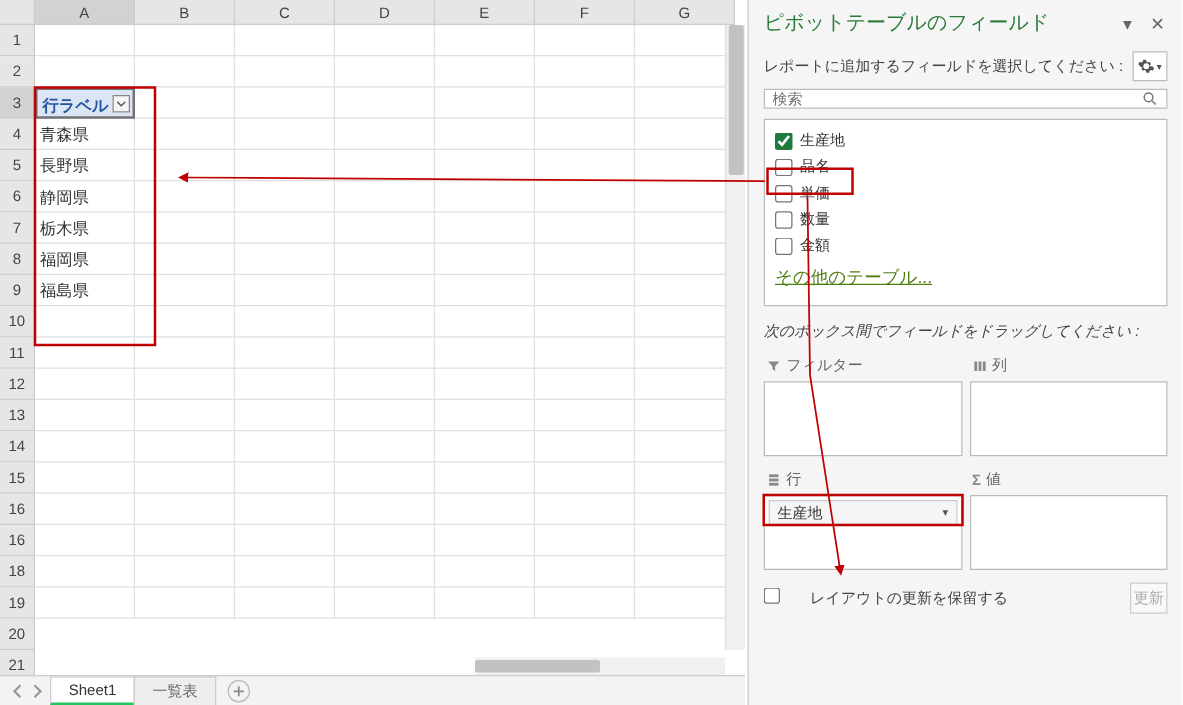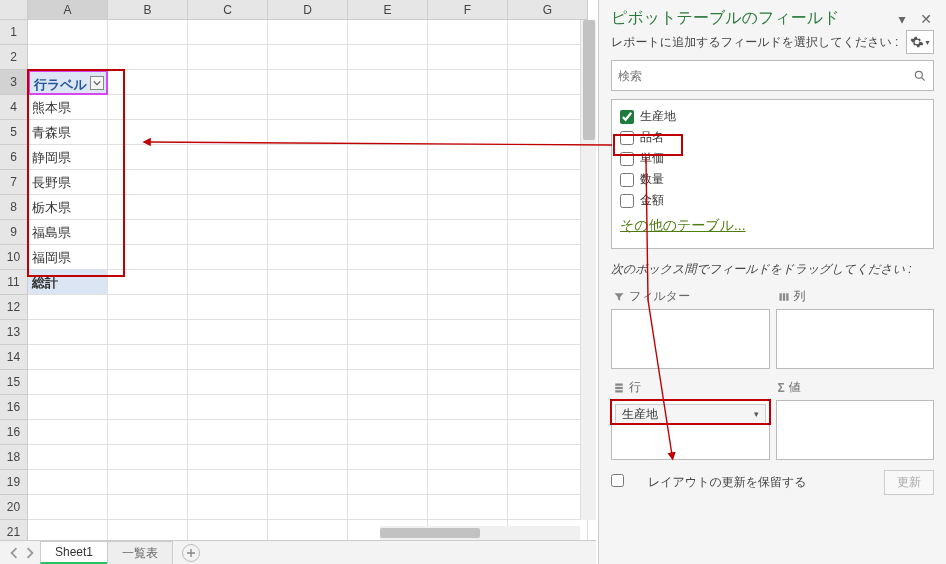--- a/index.html
+++ b/index.html
@@ -63,21 +63,21 @@
   font-size: 13px;
 }
 .grid-left { width: 28px; }
 .grid-right { flex: 1; position: relative; }
 .row { display: flex; }
 .rows-wrap { display: flex; flex-direction: column; }
 .cell.header-label {
   background: #dbe5f4;
   color: #2455a0;
   font-weight: bold;
-  border: 2px solid #d946ef;
+  border: 2px solid #737373;
   position: relative;
   padding-right: 2px;
 }
 .filter-btn {
   position: absolute; right: 2px; top: 4px;
   width: 14px; height: 14px;
   border: 1px solid #888;
   background: #f5f5f5;
   display: flex; align-items: center; justify-content: center;
 }
@@ -133,37 +133,37 @@
 
 .task-pane {
   position: absolute;
   left: 598px; top: 0;
   width: 348px; height: 564px;
   background: #f5f5f5;
   border-left: 1px solid #ccc;
   padding: 8px 12px;
   display: flex; flex-direction: column;
 }
-.pane-title-row { display: flex; align-items: center; justify-content: space-between; margin-bottom: 1px; }
+.pane-title-row { display: flex; align-items: center; justify-content: space-between; margin-bottom: 12px; }
 .pane-title { font-size: 16px; color: #2a7a3a; }
 .pane-controls { display: flex; gap: 8px; align-items: center; }
 .pane-dd, .pane-close { color: #666; font-size: 14px; width: 16px; text-align: center; cursor: pointer; }
 .subrow { display: flex; align-items: center; justify-content: space-between; margin-bottom: 6px; }
 .sublabel { font-size: 12px; color: #444; }
 .gear-btn {
   width: 28px; height: 24px;
   border: 1px solid #bbb;
   background: #fff;
   display: flex; align-items: center; justify-content: center;
 }
 .search-box {
   display: flex; align-items: center;
   border: 1px solid #bbb;
   background: #fff;
-  height: 31px; padding: 0 6px;
+  height: 16px; padding: 0 6px;
   margin-bottom: 8px;
 }
 .search-box input {
   flex: 1; border: none; outline: none; font-size: 12px; background: transparent;
 }
 .field-list {
   border: 1px solid #bbb;
   background: #fff;
   padding: 6px;
   height: 150px;
@@ -209,21 +209,21 @@
 }
 .bottom-row {
   display: flex; align-items: center; justify-content: space-between;
   margin-top: 10px;
 }
 .defer-chk { display: flex; align-items: flex-start; gap: 24px; font-size: 12px; color: #444; }
 .update-btn {
   border: 1px solid #ccc;
   background: #f8f8f8;
   color: #aaa;
-  padding: 3px 12px;
+  padding: 3px 2px;
   font-size: 12px;
 }
 
 
 .arrow-svg {
   position: absolute;
   left: 0; top: 0;
   width: 946px; height: 564px;
   pointer-events: none;
   z-index: 60;
@@ -297,84 +297,66 @@
                 </svg>
               </div></div>
             <div class="cell"></div>
             <div class="cell"></div>
             <div class="cell"></div>
             <div class="cell"></div>
             <div class="cell"></div>
             <div class="cell"></div>
           </div>
           <div class="row">
-            <div class="cell">熊本県</div>
-            <div class="cell"></div>
-            <div class="cell"></div>
-            <div class="cell"></div>
-            <div class="cell"></div>
-            <div class="cell"></div>
-            <div class="cell"></div>
-          </div>
-          <div class="row">
             <div class="cell">青森県</div>
             <div class="cell"></div>
             <div class="cell"></div>
             <div class="cell"></div>
             <div class="cell"></div>
             <div class="cell"></div>
             <div class="cell"></div>
           </div>
           <div class="row">
+            <div class="cell">長野県</div>
+            <div class="cell"></div>
+            <div class="cell"></div>
+            <div class="cell"></div>
+            <div class="cell"></div>
+            <div class="cell"></div>
+            <div class="cell"></div>
+          </div>
+          <div class="row">
             <div class="cell">静岡県</div>
             <div class="cell"></div>
             <div class="cell"></div>
             <div class="cell"></div>
             <div class="cell"></div>
             <div class="cell"></div>
             <div class="cell"></div>
           </div>
           <div class="row">
-            <div class="cell">長野県</div>
-            <div class="cell"></div>
-            <div class="cell"></div>
-            <div class="cell"></div>
-            <div class="cell"></div>
-            <div class="cell"></div>
-            <div class="cell"></div>
-          </div>
-          <div class="row">
             <div class="cell">栃木県</div>
             <div class="cell"></div>
             <div class="cell"></div>
             <div class="cell"></div>
             <div class="cell"></div>
             <div class="cell"></div>
             <div class="cell"></div>
           </div>
           <div class="row">
+            <div class="cell">福岡県</div>
+            <div class="cell"></div>
+            <div class="cell"></div>
+            <div class="cell"></div>
+            <div class="cell"></div>
+            <div class="cell"></div>
+            <div class="cell"></div>
+          </div>
+          <div class="row">
             <div class="cell">福島県</div>
-            <div class="cell"></div>
-            <div class="cell"></div>
-            <div class="cell"></div>
-            <div class="cell"></div>
-            <div class="cell"></div>
-            <div class="cell"></div>
-          </div>
-          <div class="row">
-            <div class="cell">福岡県</div>
-            <div class="cell"></div>
-            <div class="cell"></div>
-            <div class="cell"></div>
-            <div class="cell"></div>
-            <div class="cell"></div>
-            <div class="cell"></div>
-          </div>
-          <div class="row">
-            <div class="cell total">総計</div>
             <div class="cell"></div>
             <div class="cell"></div>
             <div class="cell"></div>
             <div class="cell"></div>
             <div class="cell"></div>
             <div class="cell"></div>
           </div>
           <div class="row">
             <div class="cell"></div>
             <div class="cell"></div>

